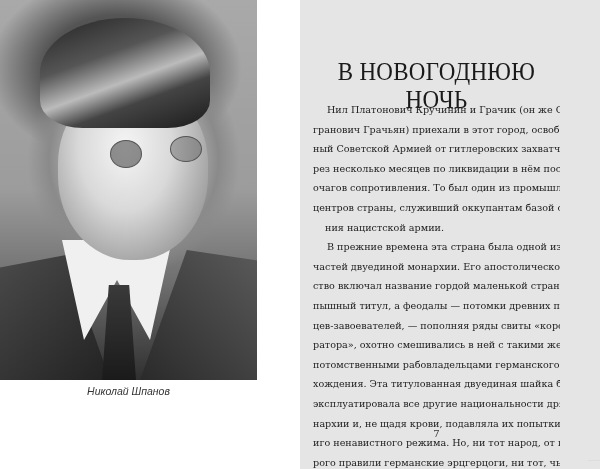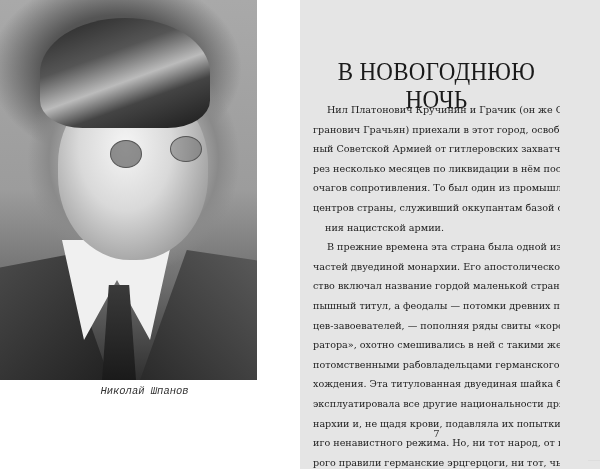--- a/index.html
+++ b/index.html
@@ -21,22 +21,22 @@
     .photo .glasses-r { position:absolute; left:170px; top:136px; width:30px; height:24px; border:1.5px solid #555; border-radius:50%; background: rgba(60,60,60,0.35); }
     .photo .collar { position:absolute; left:62px; top:240px; width:110px; height:100px;
       background:#f0f0f0; clip-path: polygon(0 0, 100% 0, 80% 100%, 50% 40%, 20% 100%); }
     .photo .tie { position:absolute; left:102px; top:285px; width:34px; height:95px; background: linear-gradient(180deg,#3a3a3a,#1a1a1a);
       clip-path: polygon(20% 0, 80% 0, 100% 100%, 0 100%); }
     .photo .jacket-l { position:absolute; left:0; top:255px; width:110px; height:125px; background: linear-gradient(135deg,#4a4a4a,#222);
       clip-path: polygon(0 10%, 60% 0, 100% 100%, 0 100%); }
     .photo .jacket-r { position:absolute; left:140px; top:250px; width:117px; height:130px; background: linear-gradient(225deg,#5a5a5a,#2a2a2a);
       clip-path: polygon(40% 0, 100% 8%, 100% 100%, 0 100%); }
     .caption {
-      position: absolute; left: 16px; top: 385px; width: 257px; text-align: center;
-      font-family: Liberation Mono, monospace; font-style: italic; font-size: 10.5px; color: #333;
+      position: absolute; left: 0; top: 385px; width: 257px; text-align: center;
+      font-family: Liberation Sans, sans-serif; font-style: italic; font-size: 10.5px; color: #333;
     }
     .right-page { position: absolute; left: 300px; top: 0; width: 300px; height: 469px; background: #e5e5e5; }
     .chapter-title {
       position: absolute; left: 13px; top: 58px; width: 247px; text-align: center;
       font-family: "Liberation Serif", serif; font-size: 25px; letter-spacing: 0.3px; color: #1a1a1a; font-weight: normal;
       transform: scaleX(0.92); transform-origin: center;
     }
     .body-text {
       position: absolute; left: 13px; top: 100px; width: 247px;
       font-family: "DejaVu Serif", serif; font-size: 9.6px; line-height: 19.6px; color: #222;

